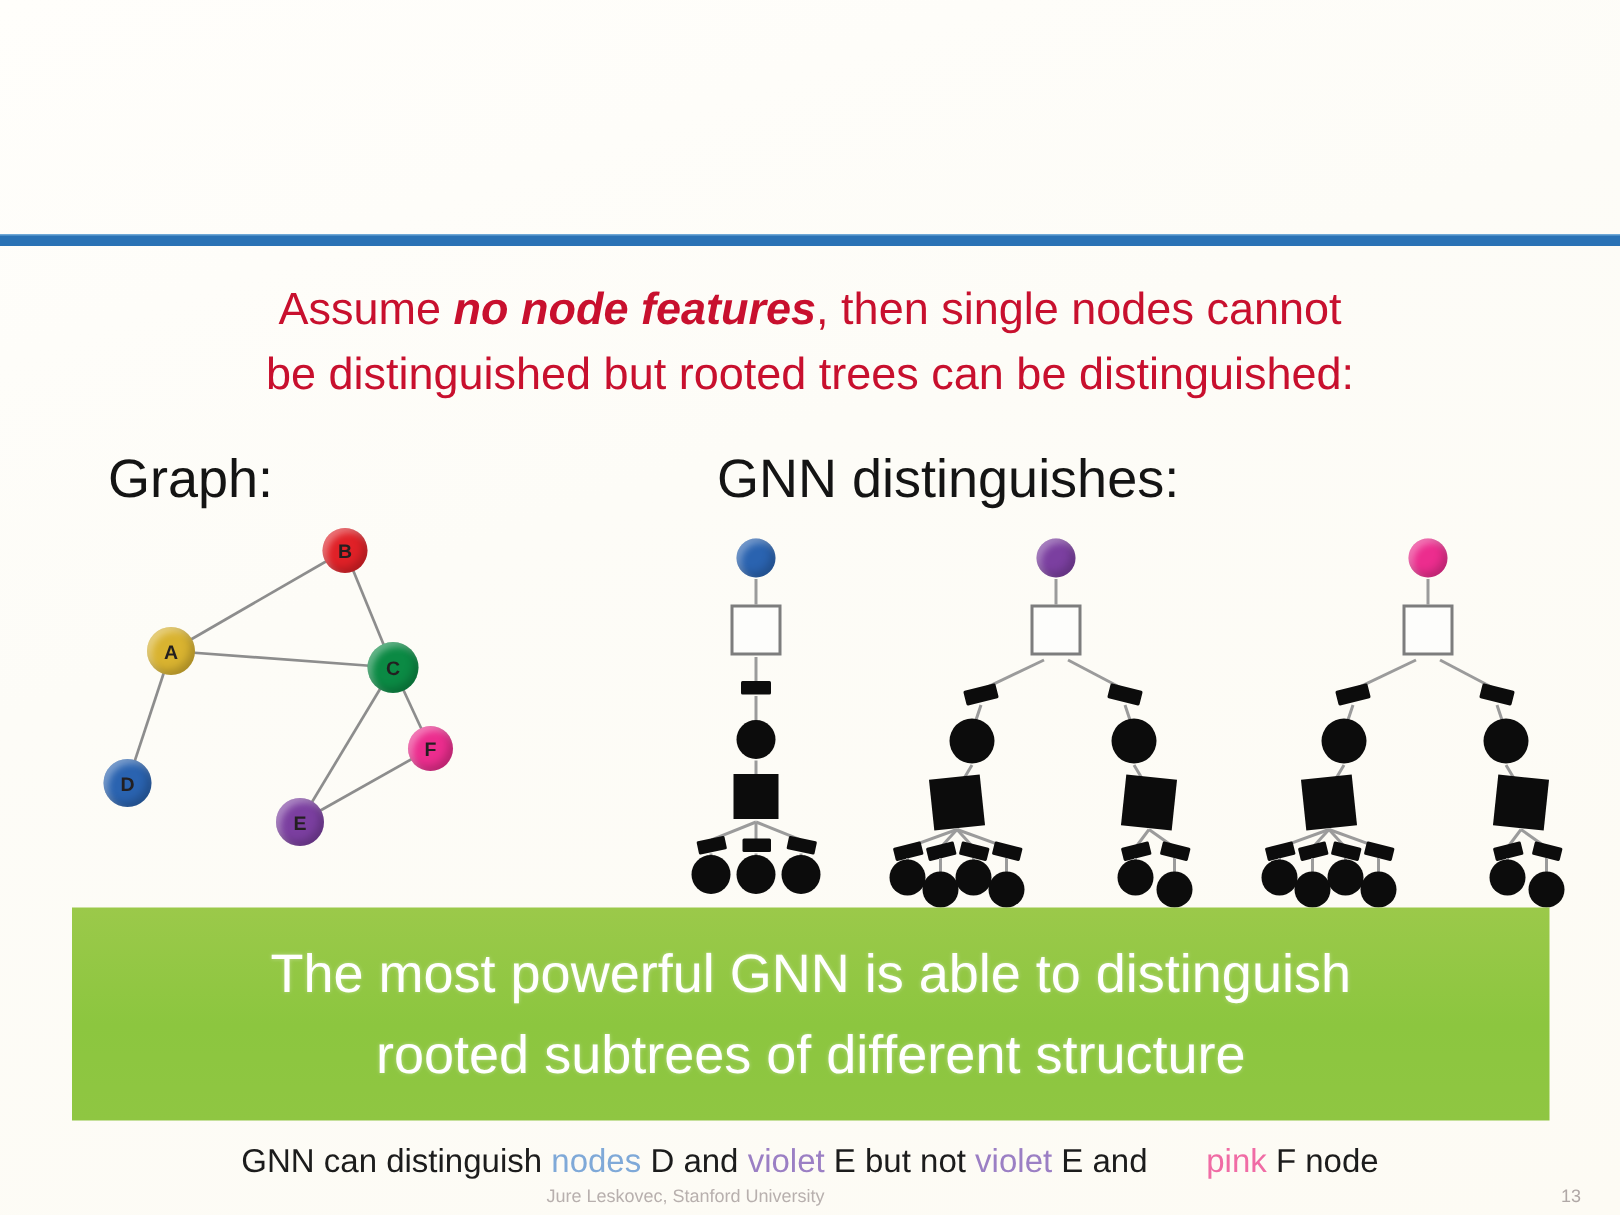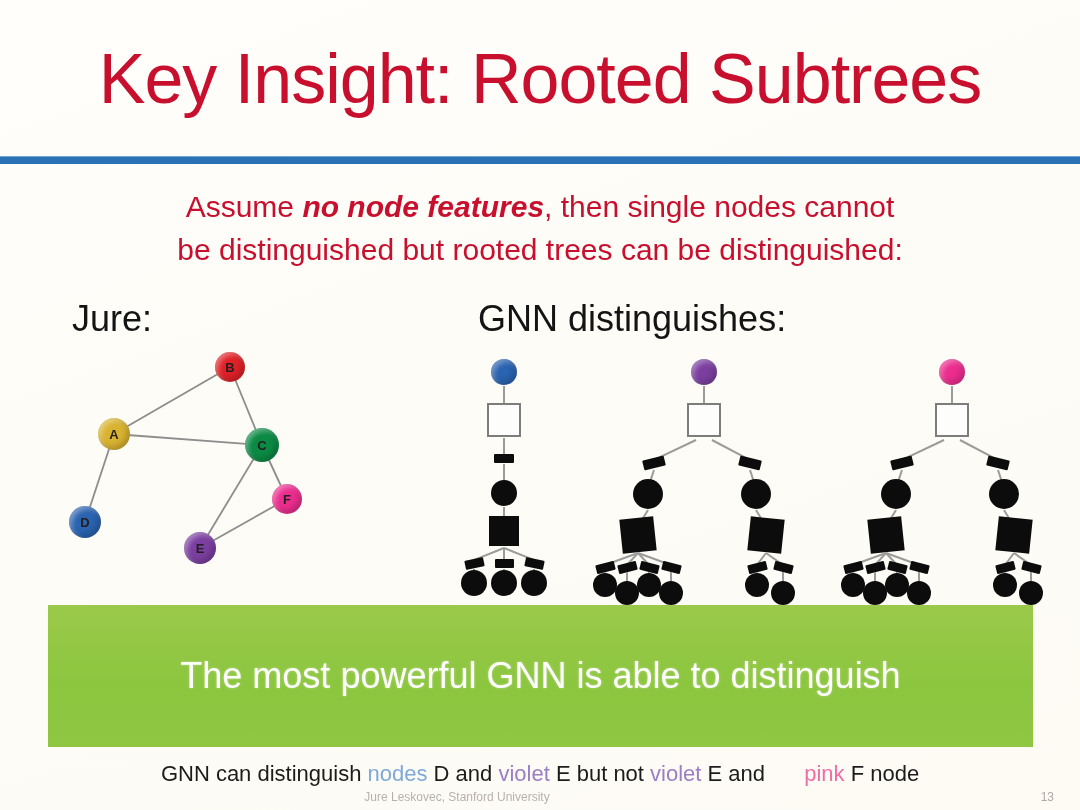--- a/index.html
+++ b/index.html
@@ -173,30 +173,29 @@
     right: 26px; top: 790px;
     font-size: 12px;
     color: #b0a8a6;
   }
 </style>
 </head>
 <body>
 
 <div id="slide">
 
-  <div id="title">Key Insight: Rooted Subtrees</div>
 
   <div id="divider"></div>
 
   <div id="intro">
     <span>Assume </span><b>no node features</b><span>, then single nodes cannot</span><br>
     <span>be distinguished but rooted trees can be distinguished:</span>
   </div>
 
-  <div id="graph-heading" class="section-heading">Jure:</div>
+  <div id="graph-heading" class="section-heading">Graph:</div>
   <div id="gnn-heading" class="section-heading">GNN distinguishes:</div>
 
   <div id="graph-panel">
     <svg id="graph-edges" width="300" height="250" style="position:absolute;left:0;top:0;">
         <line x1="84" y1="84" x2="200" y2="17" stroke="#8d8d8d" stroke-width="1.8"></line>
         <line x1="200" y1="17" x2="232" y2="95" stroke="#8d8d8d" stroke-width="1.8"></line>
         <line x1="84" y1="84" x2="232" y2="95" stroke="#8d8d8d" stroke-width="1.8"></line>
         <line x1="84" y1="84" x2="55" y2="172" stroke="#8d8d8d" stroke-width="1.8"></line>
         <line x1="232" y1="95" x2="257" y2="149" stroke="#8d8d8d" stroke-width="1.8"></line>
         <line x1="232" y1="95" x2="170" y2="198" stroke="#8d8d8d" stroke-width="1.8"></line>
@@ -325,20 +324,21 @@
       <div class="edge" style="left: 145px; top: 216px; width: 2px; height: 2px; transform: rotate(90deg);"></div>
       <div class="b-circle" style="left: 133px; top: 218px; width: 24px; height: 24px;"></div>
       <div class="edge" style="left: 154px; top: 197px; width: 20.8087px; height: 2px; transform: rotate(35.2176deg);"></div>
       <div class="b-bar" style="left: 161.5px; top: 207.5px; width: 19px; height: 9px; transform: rotate(14deg);"></div>
       <div class="edge" style="left: 171px; top: 216px; width: 10px; height: 2px; transform: rotate(90deg);"></div>
       <div class="b-circle" style="left: 159px; top: 226px; width: 24px; height: 24px;"></div>
     </div>
 
   <div id="banner">
     <div class="line">The most powerful GNN is able to distinguish</div>
+    <div class="line">rooted subtrees of different structure</div>
   </div>
 
   <div id="caption">
     <span>GNN can distinguish </span><span class="c-blue">nodes</span><span> D and </span><span class="c-violet">violet</span><span> E but not </span><span class="c-violet">violet</span><span> E and </span><span class="c-pink">pink</span><span> F node</span>
   </div>
 
   <div id="footer-credit">Jure Leskovec, Stanford University</div>
   <div id="page-number">13</div>
 
 </div>

